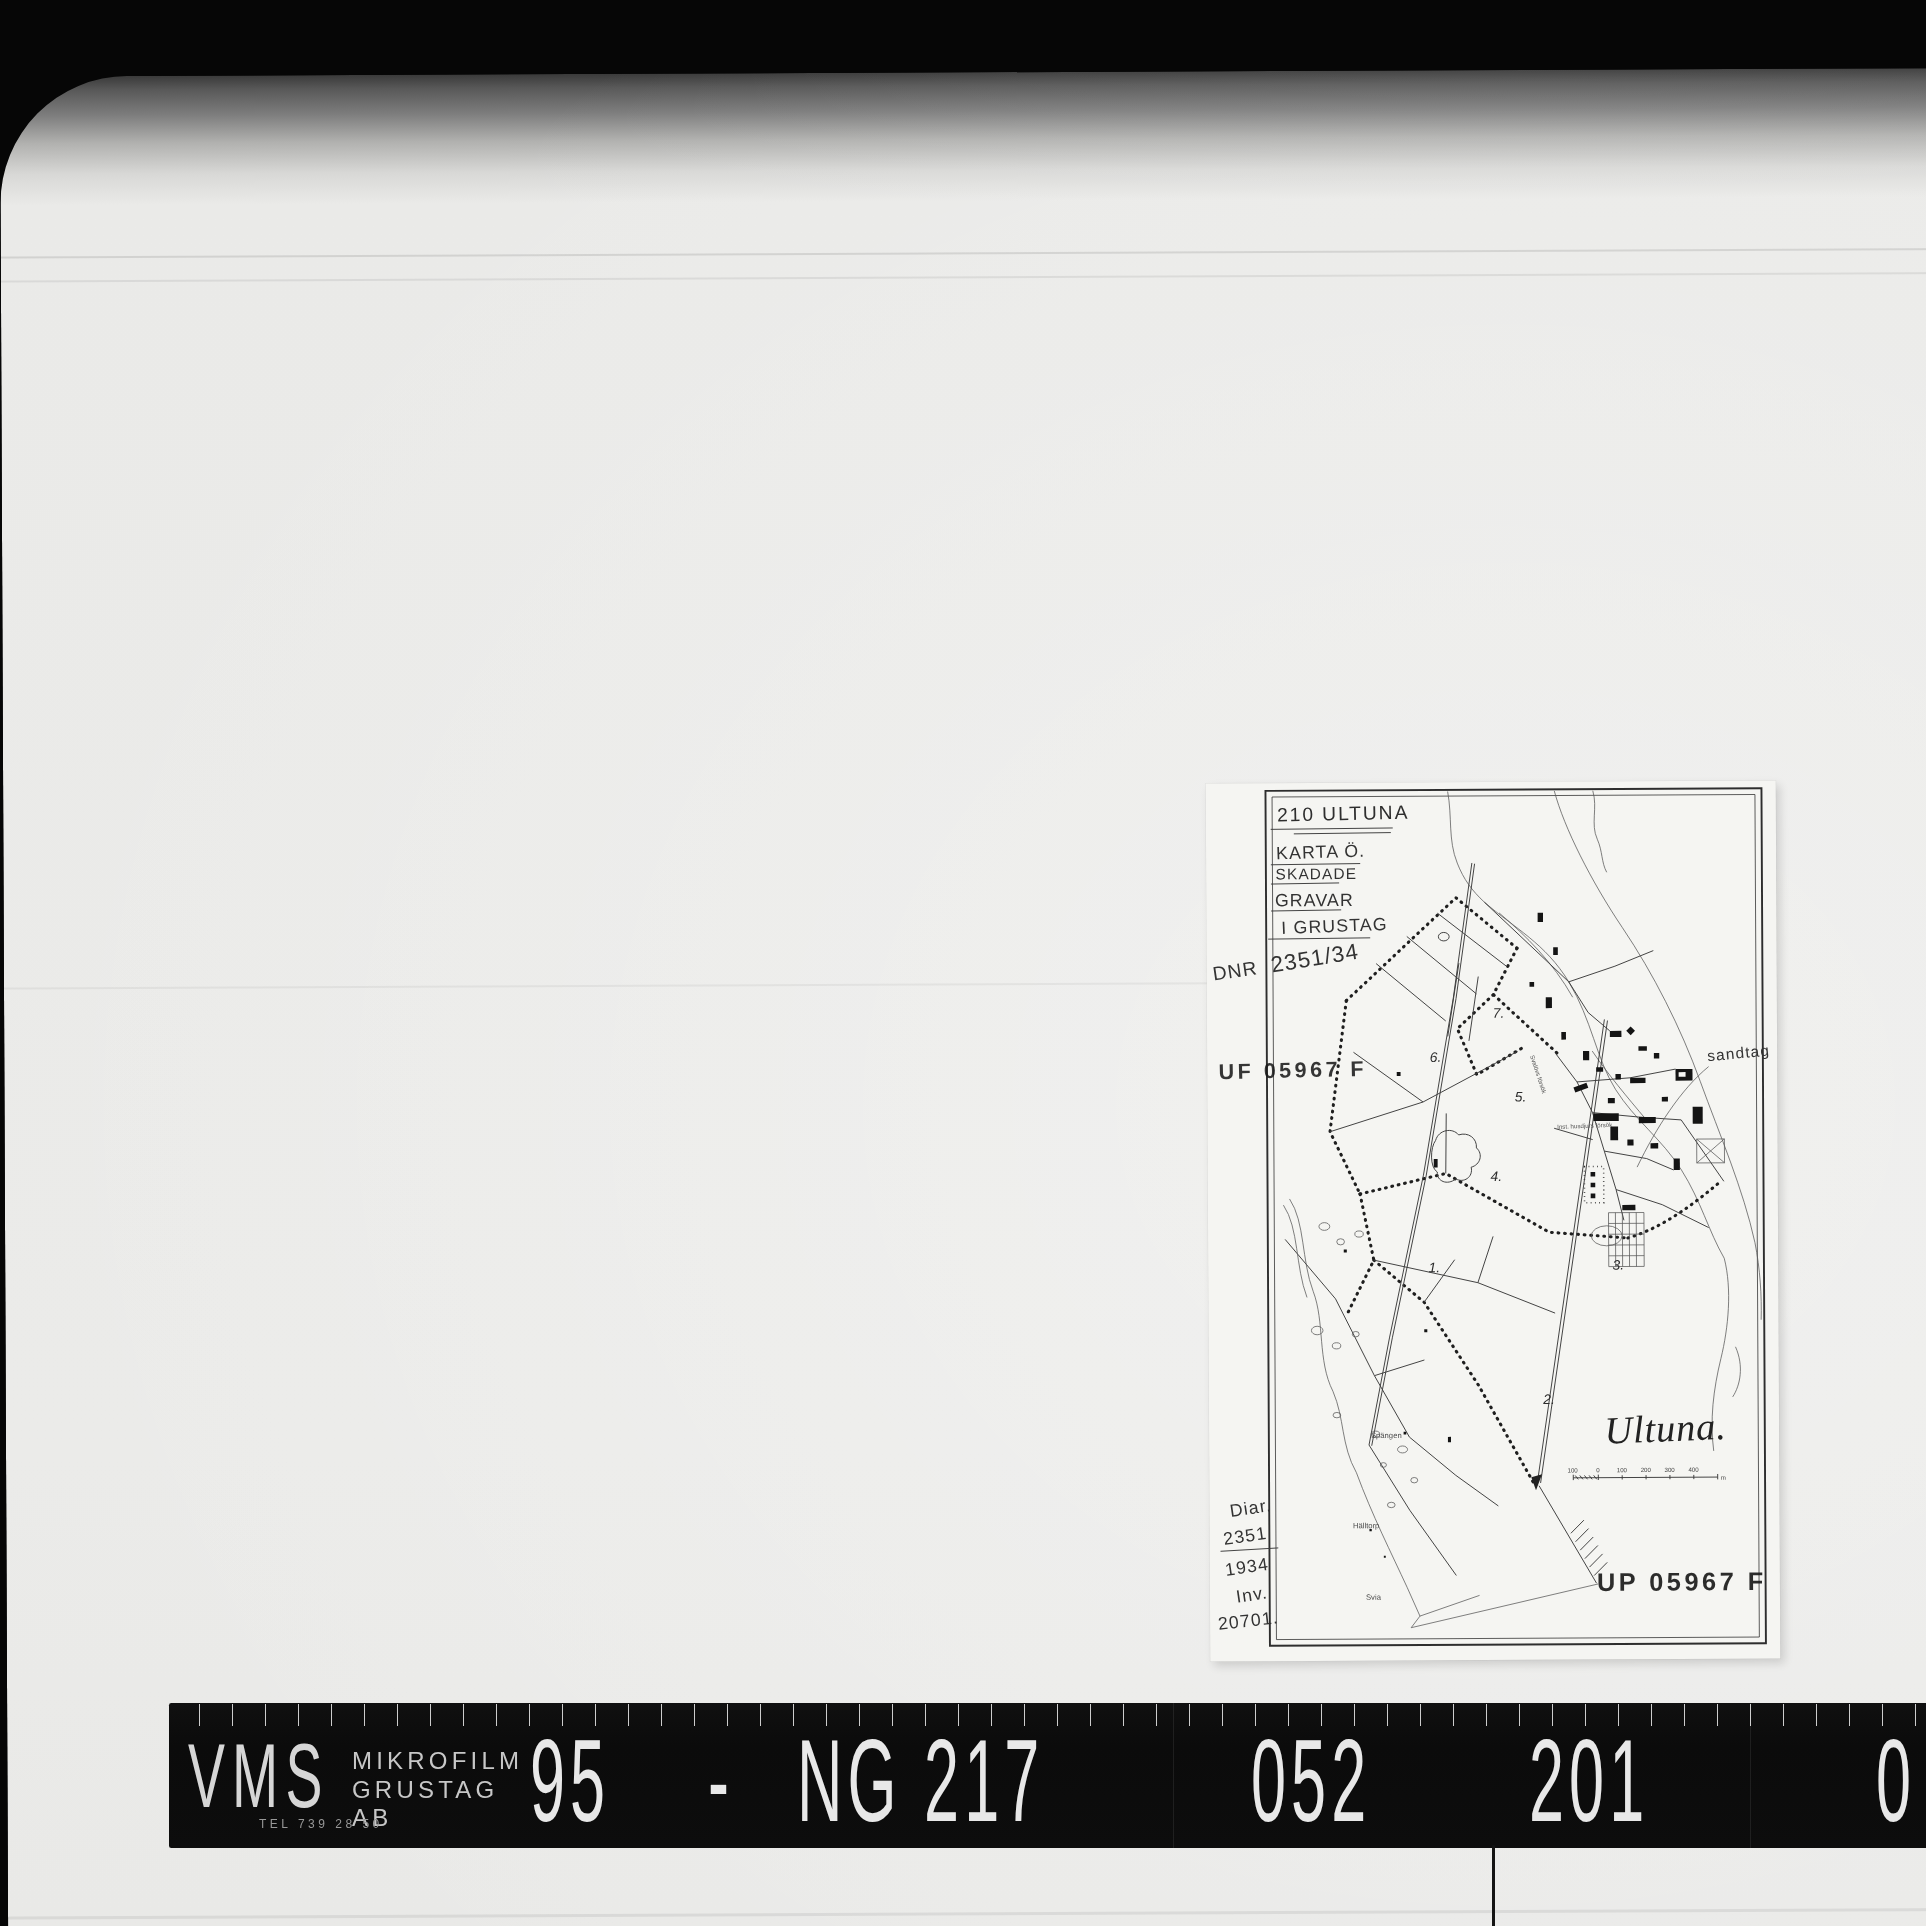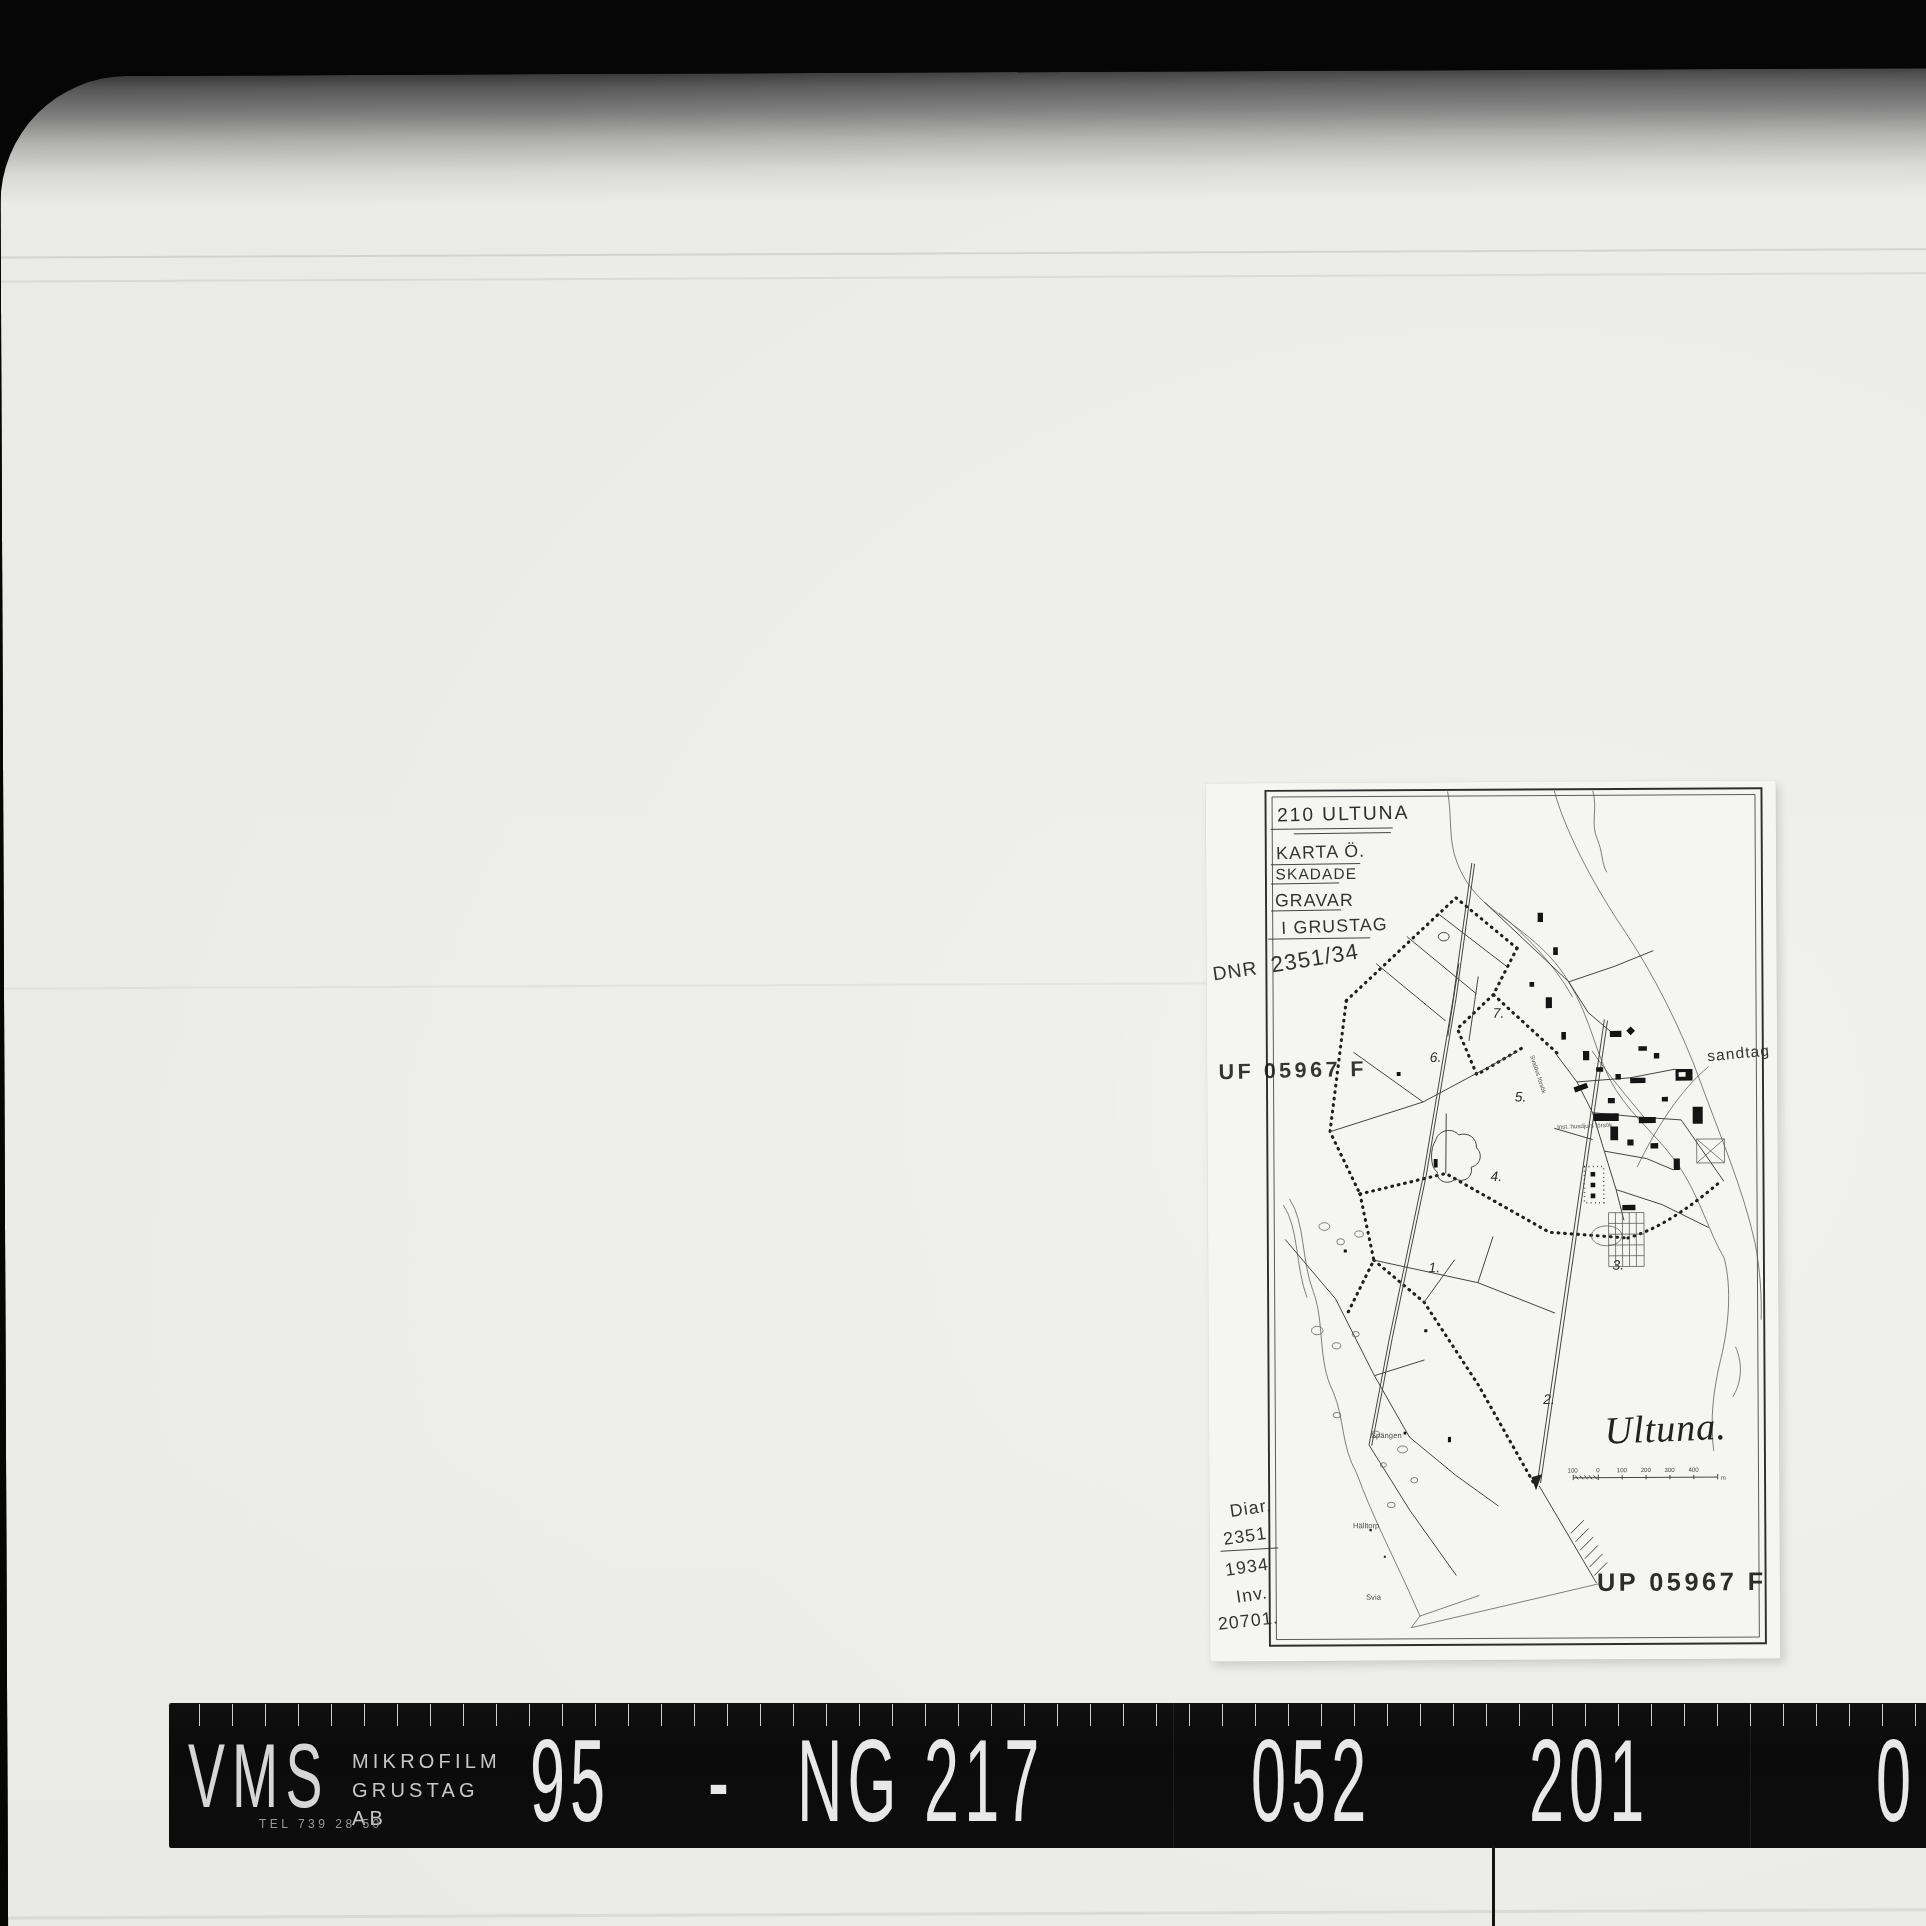--- a/index.html
+++ b/index.html
@@ -38,21 +38,21 @@
   
   .bar{position:absolute;left:169px;top:1703px;width:2629px;height:145px;
        background:linear-gradient(180deg,#101010,#0b0b0b 30%,#0d0d0d);
        border-radius:2.3px;}
   .bar-seam{position:absolute;top:0;width:1.2px;height:100%;background:rgba(210,210,210,0.10);}
   .bar-ticks{position:absolute;left:30px;right:17.3px;top:1.2px;height:22.3px;filter:blur(0.3px);
        background:repeating-linear-gradient(90deg,rgba(226,226,226,0.9) 0 1.2px,transparent 1.2px 33px);}
   .brand{position:absolute;left:19px;top:37px;color:#d6d6d6;filter:blur(0.5px);}
   .brand-vms{display:inline-block;font-size:71px;letter-spacing:9.2px;transform:scale(0.78,1.28);transform-origin:left center;line-height:71px;}
   .brand-side{position:absolute;left:164px;top:7px;color:#c7c7c7;}
-  .brand-side div{font-size:20px;letter-spacing:4.2px;line-height:28.5px;}
+  .brand-side div{font-size:24px;letter-spacing:4.2px;line-height:28.5px;}
   .brand-tel{position:absolute;left:90px;top:114px;font-size:12px;letter-spacing:3.5px;color:#989898;filter:blur(0.5px);}
   .num{position:absolute;top:0;height:145px;line-height:154px;font-size:105px;color:#e8e8e8;
        letter-spacing:0.08em;transform:scale(0.60,1.12);transform-origin:left center;
        filter:blur(0.7px);white-space:nowrap;}
   .pointer{position:absolute;left:1492px;top:1845px;width:3.1px;height:115px;background:#141414;border-radius:1.2px;filter:blur(0.4px);}
 </style>
 </head>
 <body>
 
 <div class="canvas">

